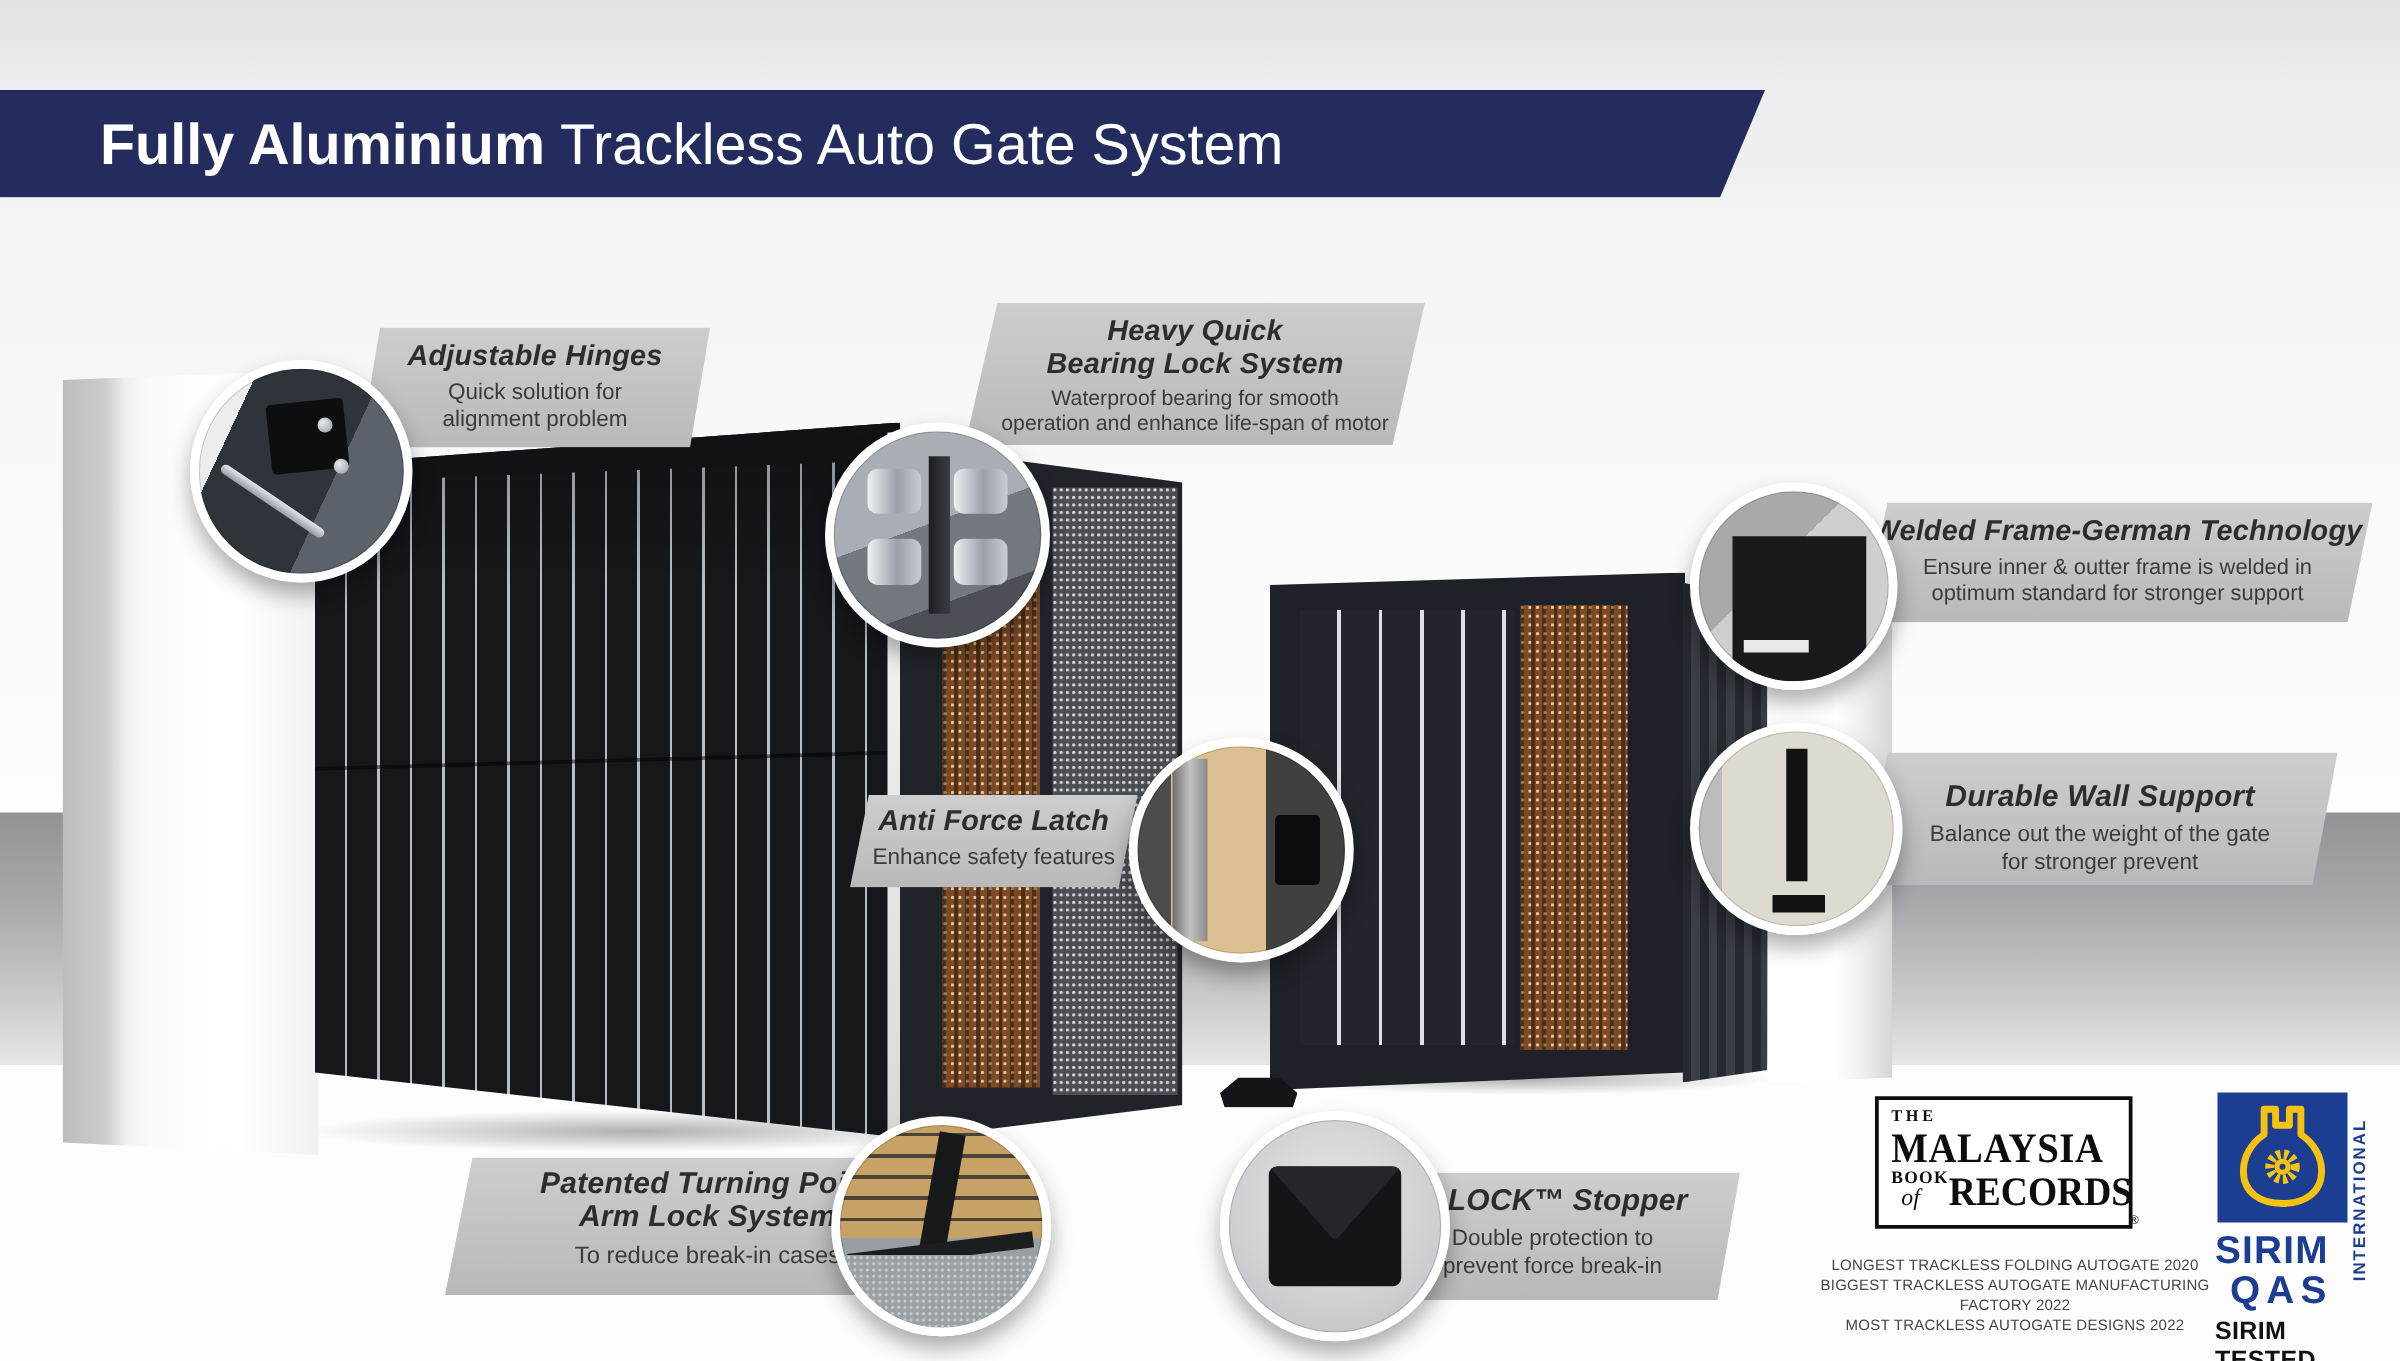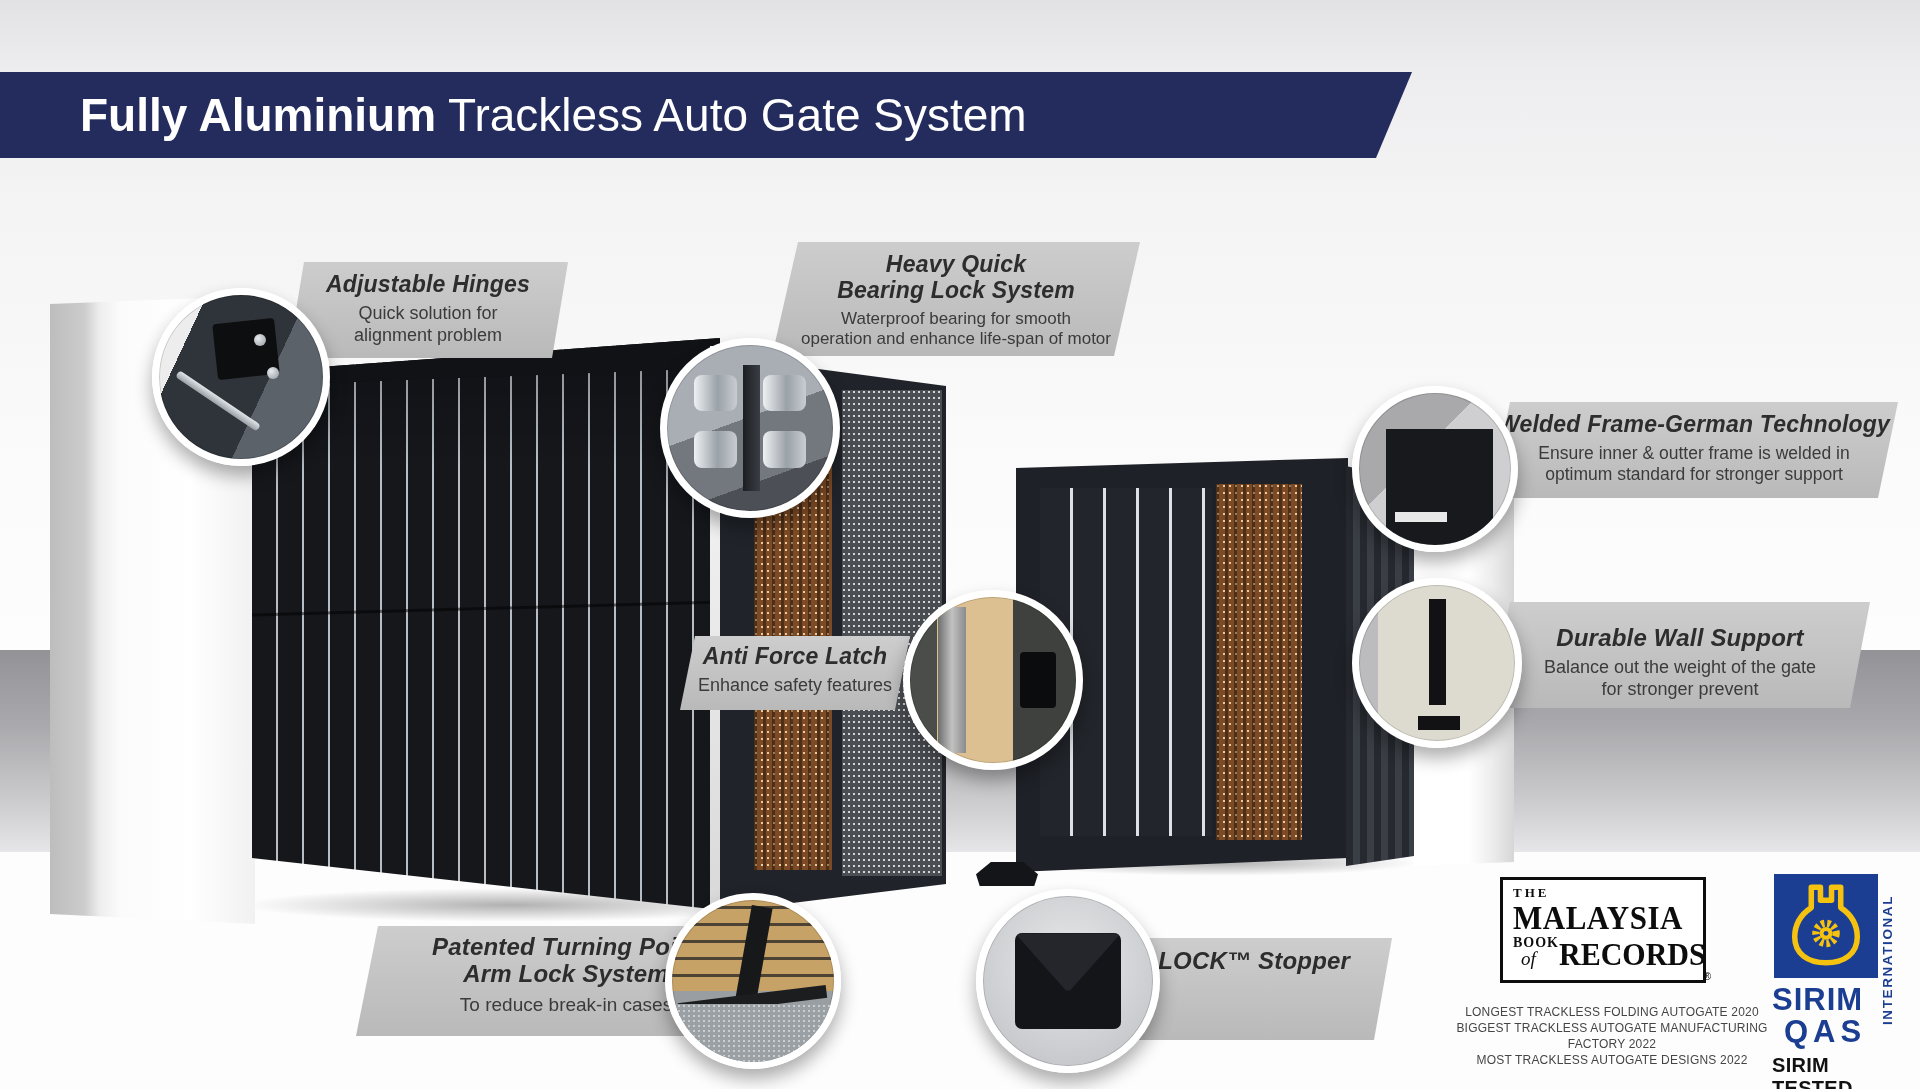--- a/index.html
+++ b/index.html
@@ -236,20 +236,22 @@
     <div class="desc">Balance out the weight of the gate
 for stronger prevent</div>
   </div>
   <div class="callout c-patent">
     <div class="title">Patented Turning Point
 Arm Lock System</div>
     <div class="desc">To reduce break-in cases</div>
   </div>
   <div class="callout c-elock">
     <div class="title">E-LOCK™ Stopper</div>
+    <div class="desc">Double protection to
+prevent force break-in</div>
   </div>
 
   <div class="mbr">
     <div class="the">THE</div>
     <div class="malaysia">MALAYSIA</div>
     <div class="row">
       <div class="bookof">
         <div class="book">BOOK</div>
         <div class="of">of</div>
       </div>

